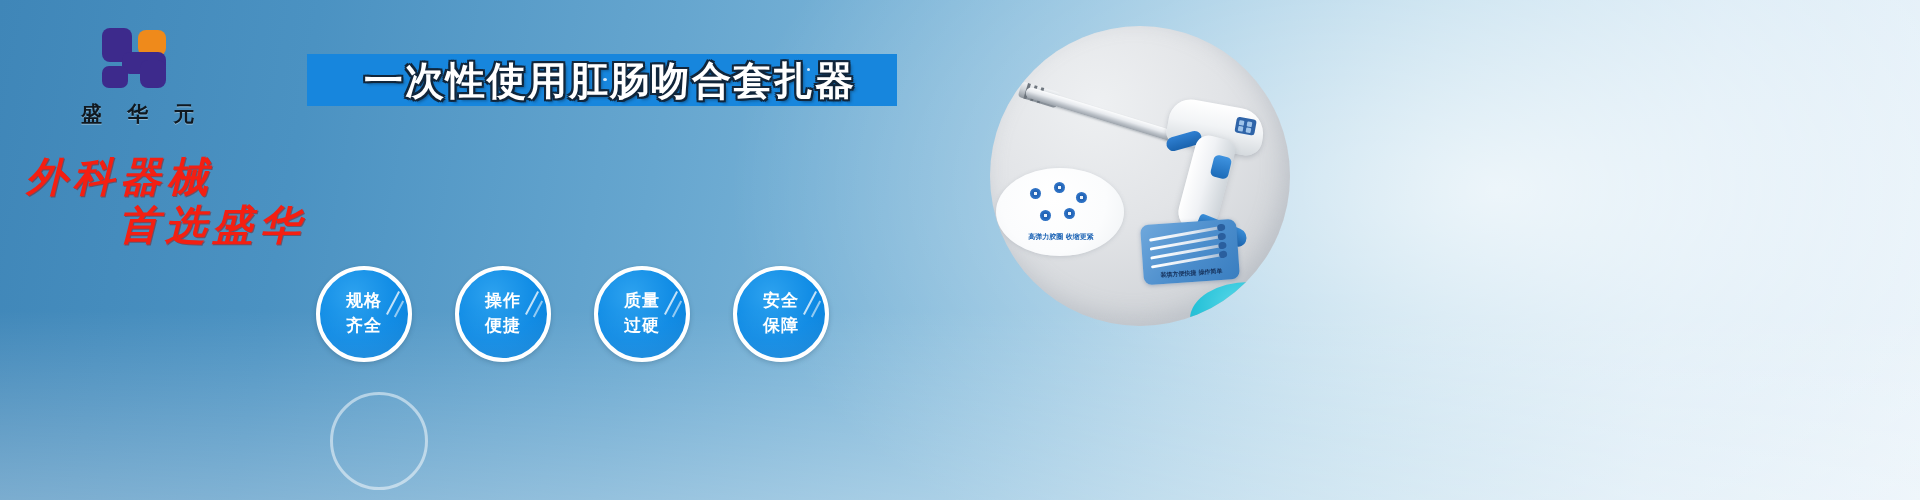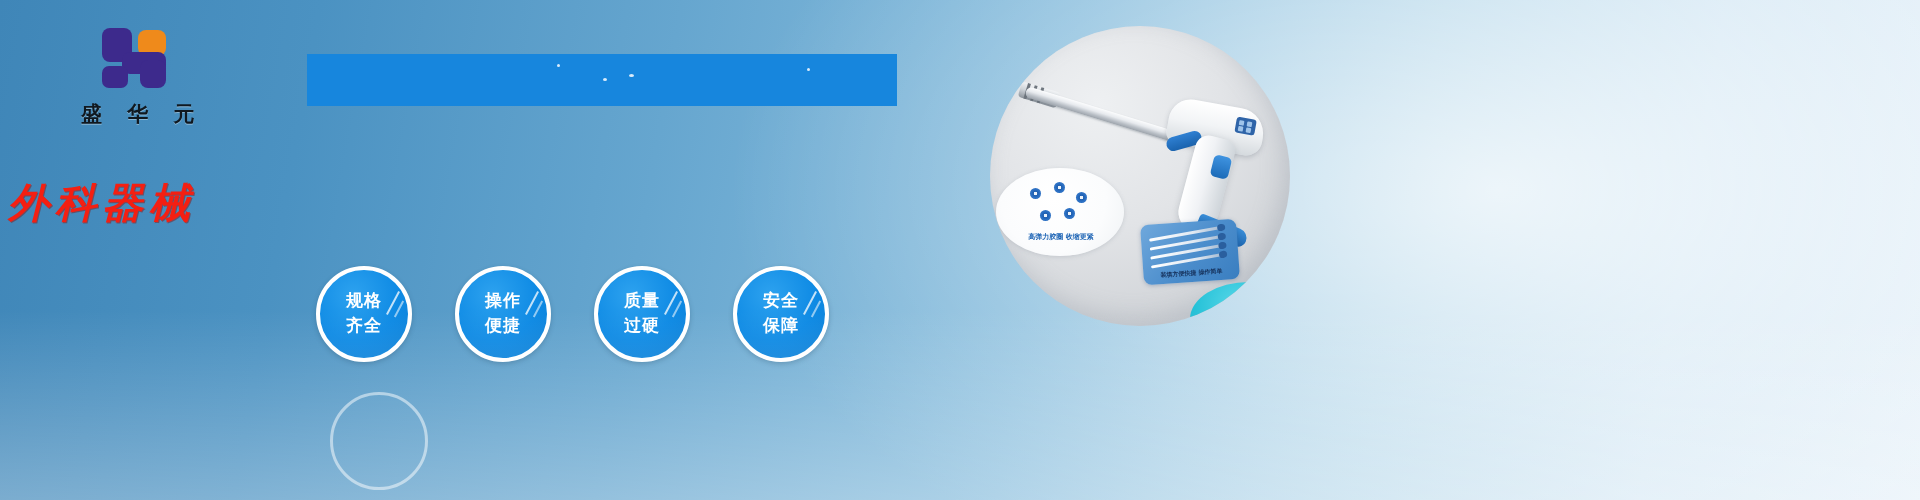--- a/index.html
+++ b/index.html
@@ -57,21 +57,21 @@
     font-size:31px;font-weight:700;color:#1f8fe8;letter-spacing:1px;
     font-family:"DejaVu Sans","Liberation Sans",sans-serif;
     text-shadow:
       2px 0 0 #ffffff, -2px 0 0 #ffffff, 0 2px 0 #ffffff, 0 -2px 0 #ffffff,
       2px 2px 0 #ffffff, -2px 2px 0 #ffffff, 2px -2px 0 #ffffff, -2px -2px 0 #ffffff,
       3px 3px 2px rgba(255,255,255,0.5);
     white-space:nowrap;
   }
 
   
-  .callig{position:absolute;left:2px;top:150px;width:310px;height:110px;margin-top:26px;}
+  .callig{position:absolute;left:20px;top:150px;width:310px;height:110px;}
   .callig span{
     display:block;position:absolute;
     color:#f41f12;font-weight:700;
     font-family:"DejaVu Serif","Liberation Serif",serif;
     font-style:italic;
     letter-spacing:6px;
     text-shadow:1px 1px 0 rgba(140,10,5,0.45);
     white-space:nowrap;
   }
   .callig .l1{left:6px;top:0;font-size:41px;}
@@ -249,24 +249,26 @@
     </div>
     <div class="logo-name">盛 华 元</div>
   </div>
 
   <div class="title-bar">
     <span class="sparkle" style="left:250px;top:10px;width:3px;height:3px;"></span>
     <span class="sparkle" style="left:296px;top:24px;width:4px;height:3px;"></span>
     <span class="sparkle" style="left:322px;top:20px;width:5px;height:3px;"></span>
     <span class="sparkle" style="left:500px;top:14px;width:3px;height:3px;"></span>
   </div>
+  <div class="title-text">一次性使用肛肠吻合套扎器</div>
 
 
   <div class="callig">
     <span class="l1">外科器械</span>
+    <span class="l2">首选盛华</span>
   </div>
 
   <div class="badges">
 
     <div class="badge b0">
       <span class="slash"></span>
       <span class="slash s2"></span>
       <span class="btxt">
         <i>规格</i>
         <i>齐全</i>

